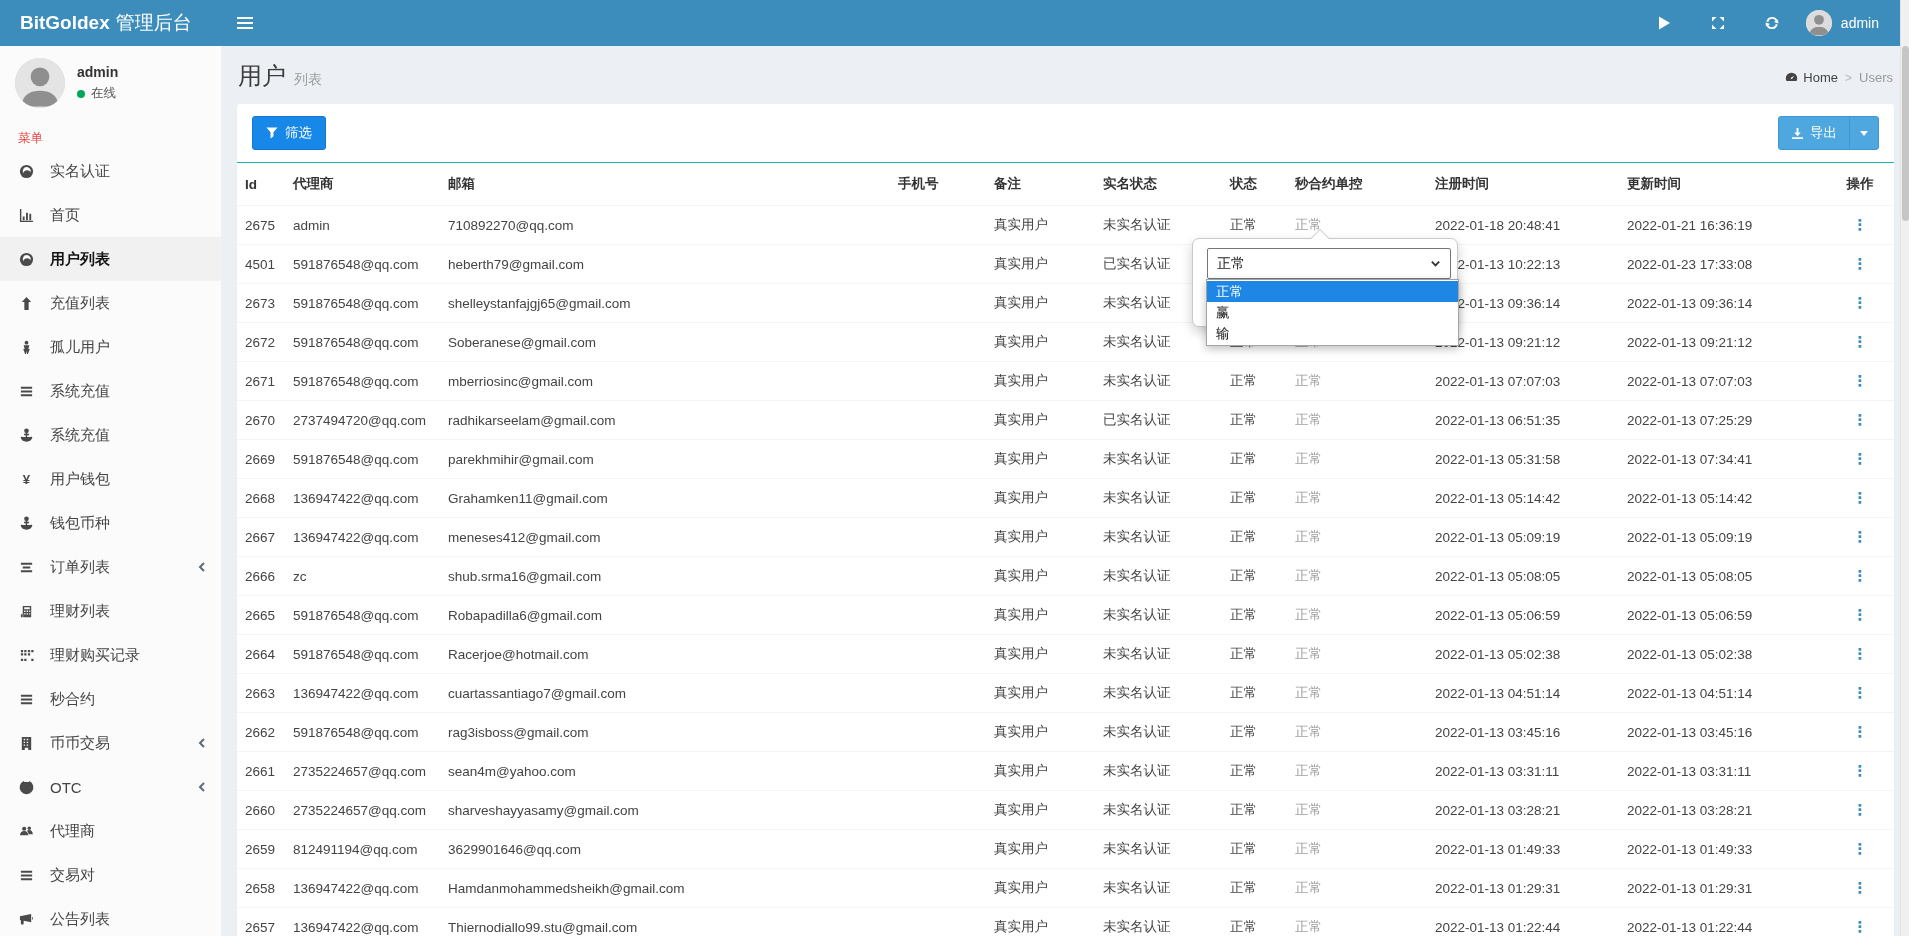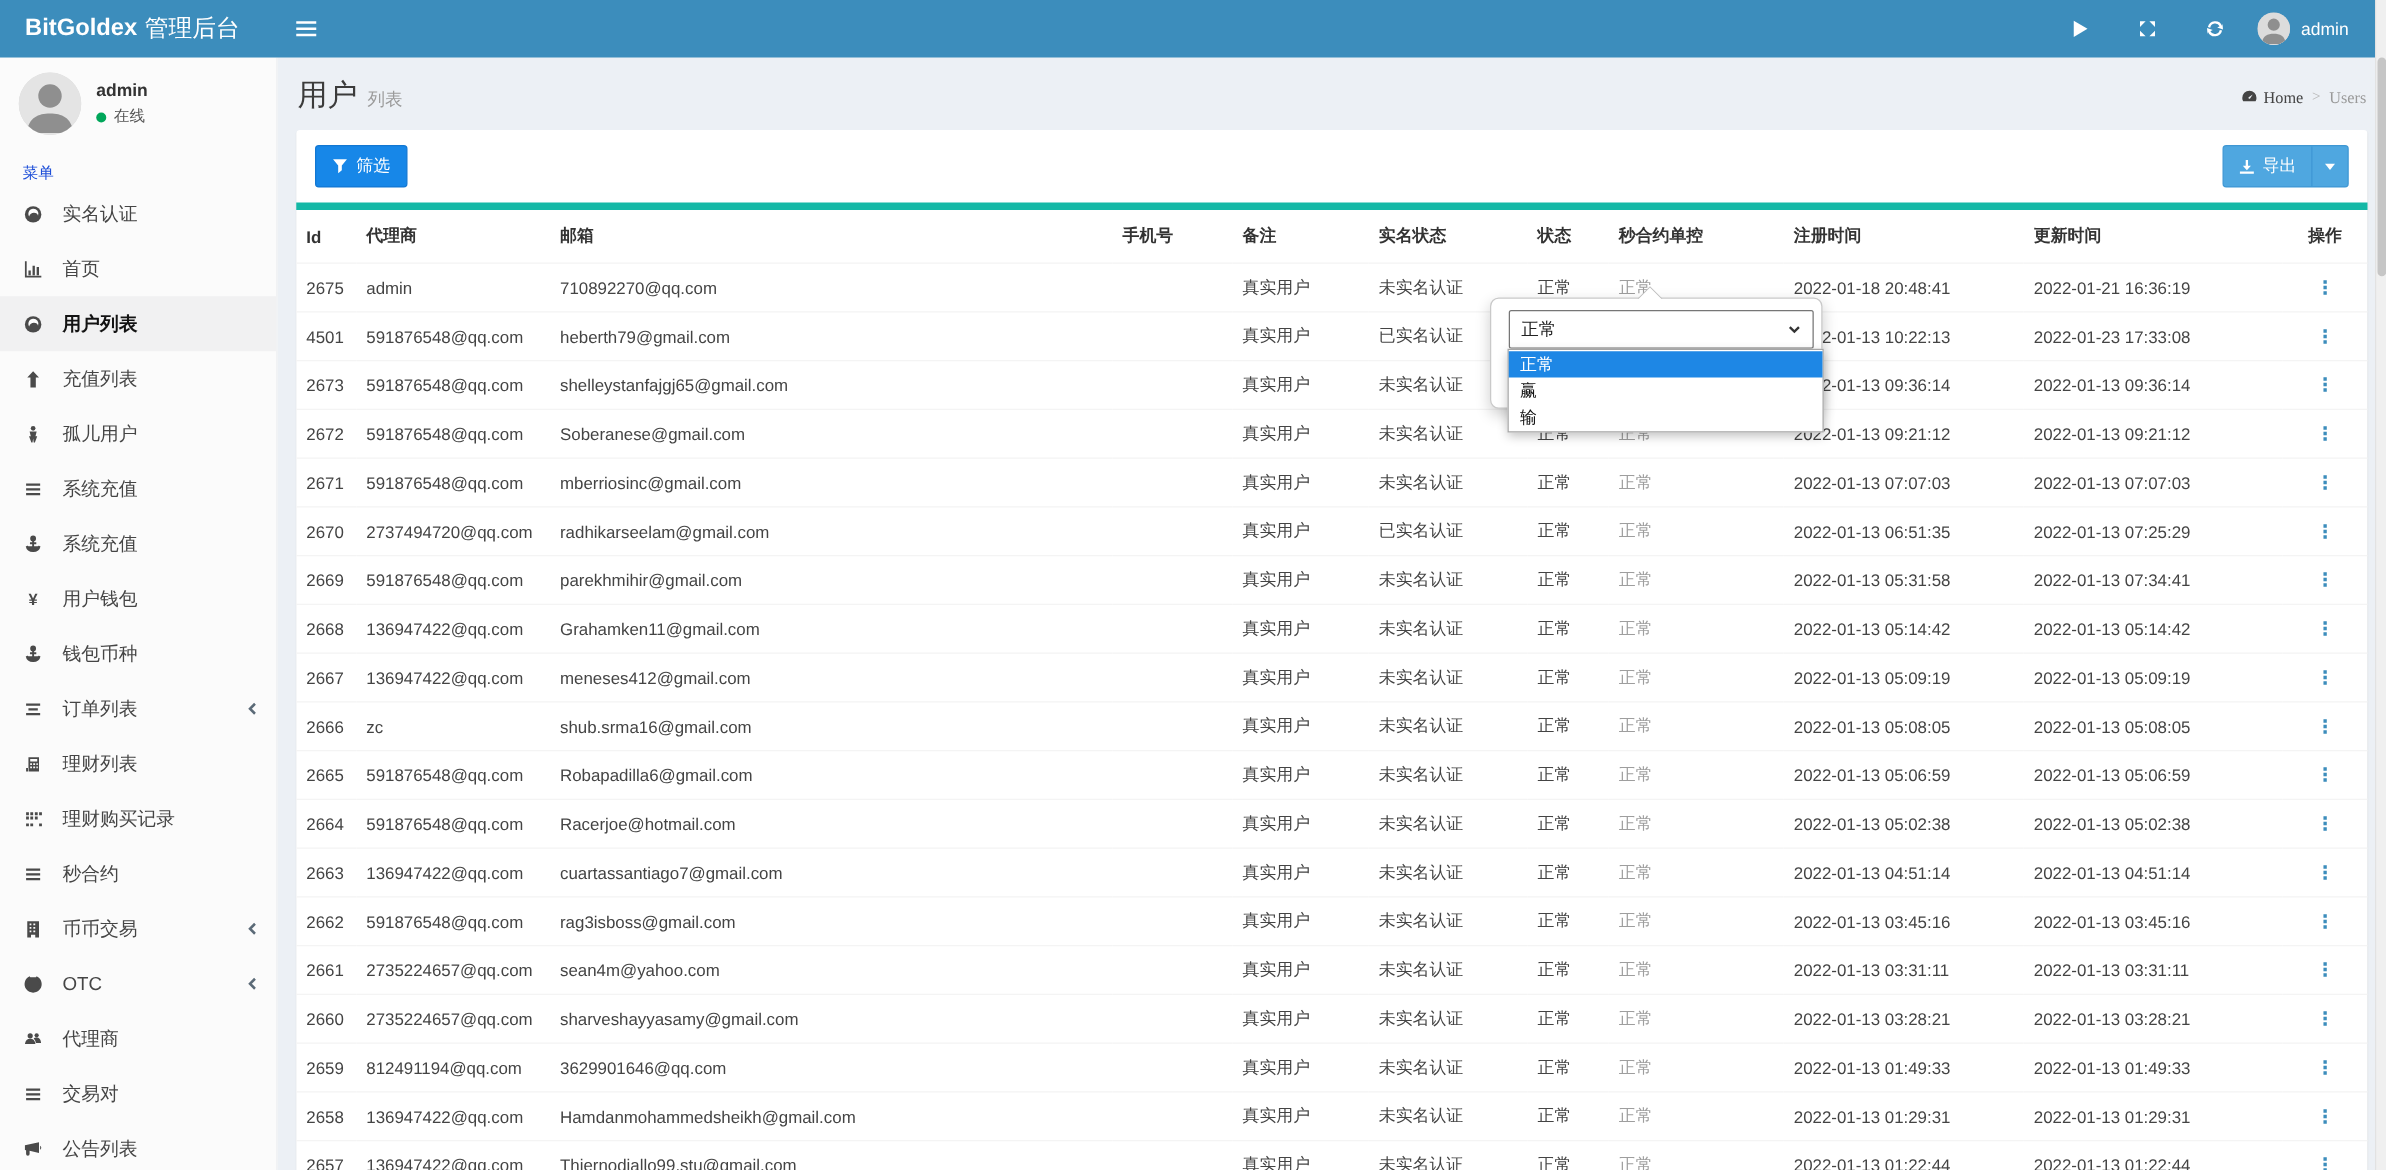--- a/index.html
+++ b/index.html
@@ -20,41 +20,41 @@
   .avatar-sm { width:26px; height:26px; border-radius:50%; overflow:hidden; background:#cfcfcf; }
   .nav-user span { font-size:14px; }
 
   
   .sidebar { position:absolute; top:46px; left:0; bottom:0; width:222px; background:#fbfbfb; border-right:1px solid #eef0f2; z-index:20; }
   .user-panel { display:flex; align-items:center; padding:12px 10px 12px 15px; gap:12px; }
   .avatar-lg { width:50px; height:50px; border-radius:50%; overflow:hidden; background:#d8d8d8; flex:none; }
   .user-meta .uname { font-size:14px; font-weight:bold; color:#333; margin-bottom:5px; }
   .user-meta .ustatus { font-size:12.5px; color:#555; display:flex; align-items:center; gap:6px; }
   .dot { width:8px; height:8px; border-radius:50%; background:var(--online,#00a65a); display:inline-block; }
-  .menu-label { padding:10px 18px 2px; font-size:12.5px; color:#1d4ed8; }
+  .menu-label { padding:10px 18px 2px; font-size:12.5px; color:#ef4444; }
   .side-item { height:44px; display:flex; align-items:center; padding:0 14px 0 19px; font-size:15px; color:#454545; cursor:pointer; }
   .side-item .s-icon { width:22px; margin-right:9px; color:#4a4a4a; display:flex; align-items:center; }
   .side-item .s-icon svg { width:15px; height:15px; fill:currentColor; }
   .side-item.active { background:#f1f1f2; font-weight:bold; color:#131313; }
   .side-item .s-arrow { margin-left:auto; color:#666; font-size:14px; line-height:1; }
   .side-item .s-arrow svg { width:10px; height:10px; stroke:#5b6a77; stroke-width:2; fill:none; }
 
   
   .content { position:absolute; top:46px; left:222px; right:0; bottom:0; background:#ecf0f5; }
   .content-header { display:flex; align-items:baseline; padding:14px 16px 12px;border-radius:23px; }
   .page-title { font-size:24px; color:#3b3b3b; font-weight:normal; }
   .page-subtitle { font-size:14px; color:#9b9b9b; margin-left:8px; }
-  .breadcrumb { margin-left:auto; display:flex; align-items:center; gap:7px; font-size:13px; color:#444;font-family:Liberation Serif, serif; }
+  .breadcrumb { margin-left:auto; display:flex; align-items:center; gap:7px; font-size:13px; color:#444; }
   .breadcrumb .crumb-home { display:flex; align-items:center; gap:5px; cursor:pointer; color:#444; }
   .breadcrumb .sep { color:#b7b7b7; font-size:12px; }
   .breadcrumb .crumb-current { color:#999; }
   .breadcrumb svg { width:13px; height:13px; fill:#444; }
 
   .card { margin:0 15px; background:#fff; border-radius:3px; box-shadow:0 1px 1px rgba(0,0,0,.1); position:relative; }
-  .toolbar { display:flex; justify-content:space-between; align-items:center; padding:12px 15px; border-bottom:6px solid #14b8a6; }
+  .toolbar { display:flex; justify-content:space-between; align-items:center; padding:12px 15px; border-bottom:1px solid #14b8a6; }
   .btn-filter { display:inline-flex; align-items:center; gap:7px; background:var(--filter_btn,#1787e8); color:#fff;
     border:1px solid #1277d2; border-radius:3px; font-size:13.5px; padding:7px 13px; cursor:pointer; }
   .btn-filter svg { width:12px; height:12px; fill:#fff; }
   .btn-export { display:inline-flex; align-items:stretch; border-radius:3px; overflow:hidden; cursor:pointer;
     border:1px solid #3f97d3; background:var(--export_btn,#4fa7e0); color:#fff; font-size:13.5px; }
   .btn-export .main { display:flex; align-items:center; gap:6px; padding:7px 12px; }
   .btn-export .main svg { width:13px; height:13px; fill:#fff; }
   .btn-export .caret { display:flex; align-items:center; padding:0 10px; border-left:1px solid #3f97d3; }
   .btn-export .caret i { width:0; height:0; border-left:4px solid transparent; border-right:4px solid transparent; border-top:5px solid #fff; }
 

